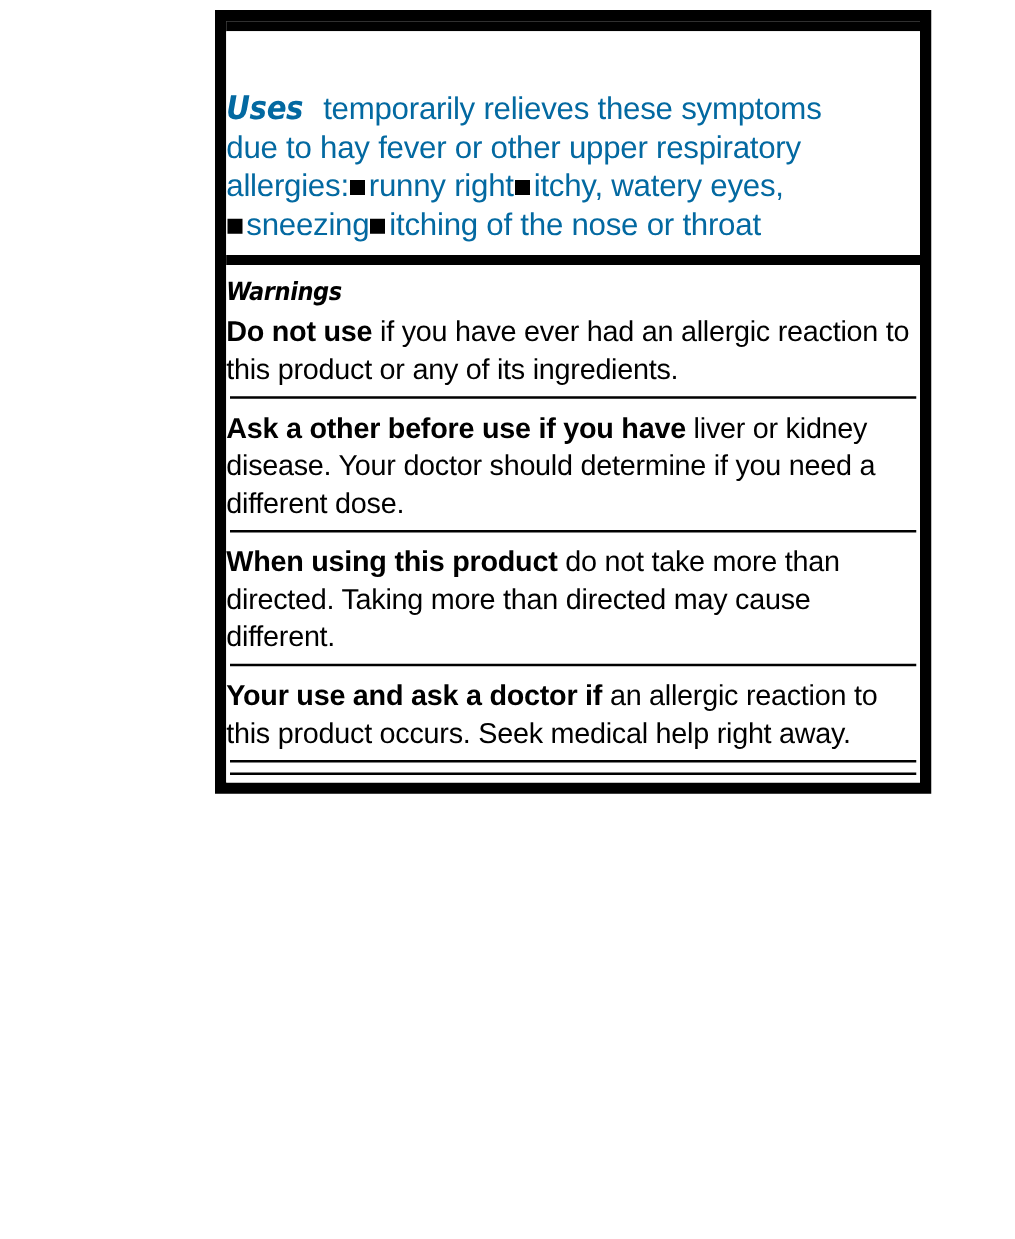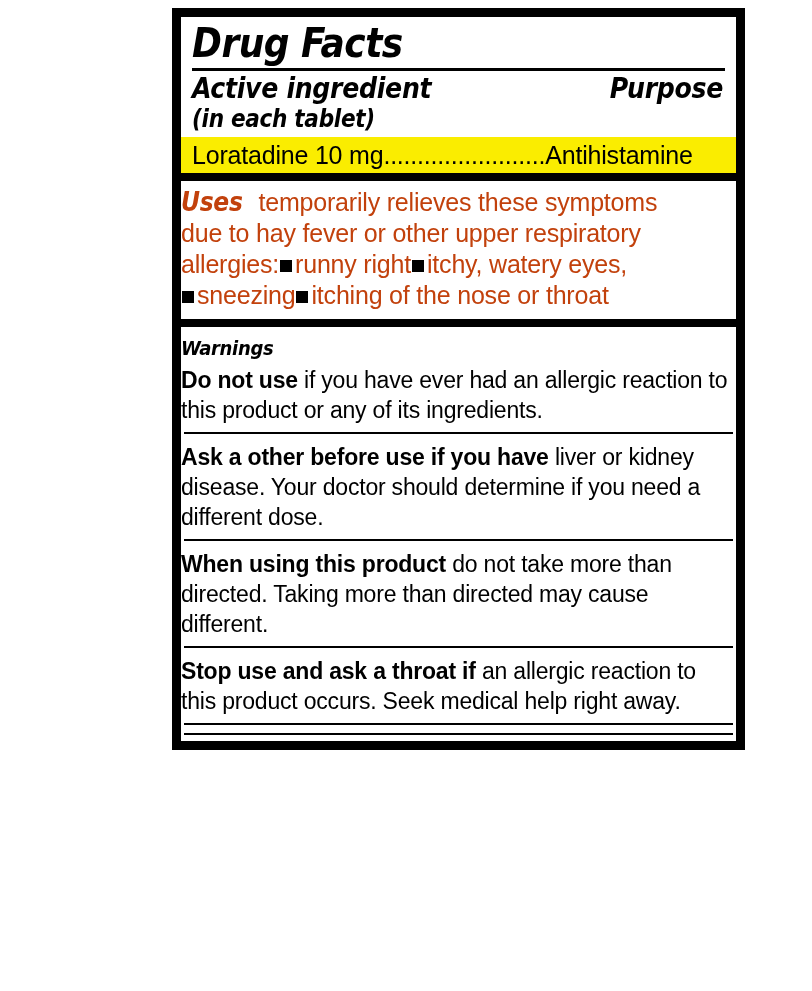--- a/index.html
+++ b/index.html
@@ -106,22 +106,23 @@
     margin: 0 -11px;
     padding: 0 11px;
     box-sizing: border-box;
   }
 
   
   .body-txt {
     font-family: "Liberation Sans Narrow", "Liberation Sans", sans-serif;
     font-size: 25px;
     line-height: 31px;
-    color: #c2410c;
+    color: #0369a1;
     letter-spacing: -0.2px;
+    margin-top: 41px;
   }
   .sec-head-italic {
     font-family: "DejaVu Sans Condensed", "Liberation Sans Narrow", "Liberation Sans", sans-serif;
     font-weight: bold;
     font-style: italic;
     font-size: 26px;
     letter-spacing: -0.3px;
   }
   .sec-head-block {
     font-family: "DejaVu Sans Condensed", "Liberation Sans Narrow", "Liberation Sans", sans-serif;
@@ -163,35 +164,20 @@
   }
   .thin-rule.last { margin-bottom: 4px; }
 </style>
 </head>
 <body>
 
 <div id="canvas">
 
   <div id="dfl">
 
-    <div class="panel">
-
-      <div class="title">Drug Facts</div>
-
-      <div class="hair-rule"></div>
-
-      <div class="ai-head">
-        <span class="left">Active ingredient</span>
-        <span class="right">Purpose</span>
-      </div>
-
-      <div class="ai-sub">(in each tablet)</div>
-
-      <div class="ai-row">Loratadine 10 mg........................Antihistamine</div>
-    </div>
 
     <div class="macro-rule"></div>
 
     <div class="panel uses-pad">
       <div class="body-txt">
         <span class="sec-head-italic">Uses</span><span class="gap"></span><span>temporarily relieves these symptoms</span><br>
         <span>due to hay fever or other upper respiratory</span><br>
         <span>allergies:</span><span class="bsq"></span><span>runny right</span><span class="bsq"></span><span>itchy, watery eyes,</span><br>
         <span class="bsq"></span><span>sneezing</span><span class="bsq"></span><span>itching of the nose or throat</span>
       </div>
@@ -212,21 +198,21 @@
         <b>Ask a other before use if you have</b><span> liver or kidney disease. Your doctor should determine if you need a different dose.</span>
       </div>
       <div class="thin-rule"></div>
 
       <div class="warn-block">
         <b>When using this product</b><span> do not take more than directed. Taking more than directed may cause different.</span>
       </div>
       <div class="thin-rule"></div>
 
       <div class="warn-block">
-        <b>Stop use and ask a throat if</b><span> an allergic reaction to this product occurs. Seek medical help right away.</span>
+        <b>Your use and ask a doctor if</b><span> an allergic reaction to this product occurs. Seek medical help right away.</span>
       </div>
       <div class="thin-rule"></div>
 
       <div class="thin-rule last"></div>
 
     </div>
 
   </div>
 </div>
 

